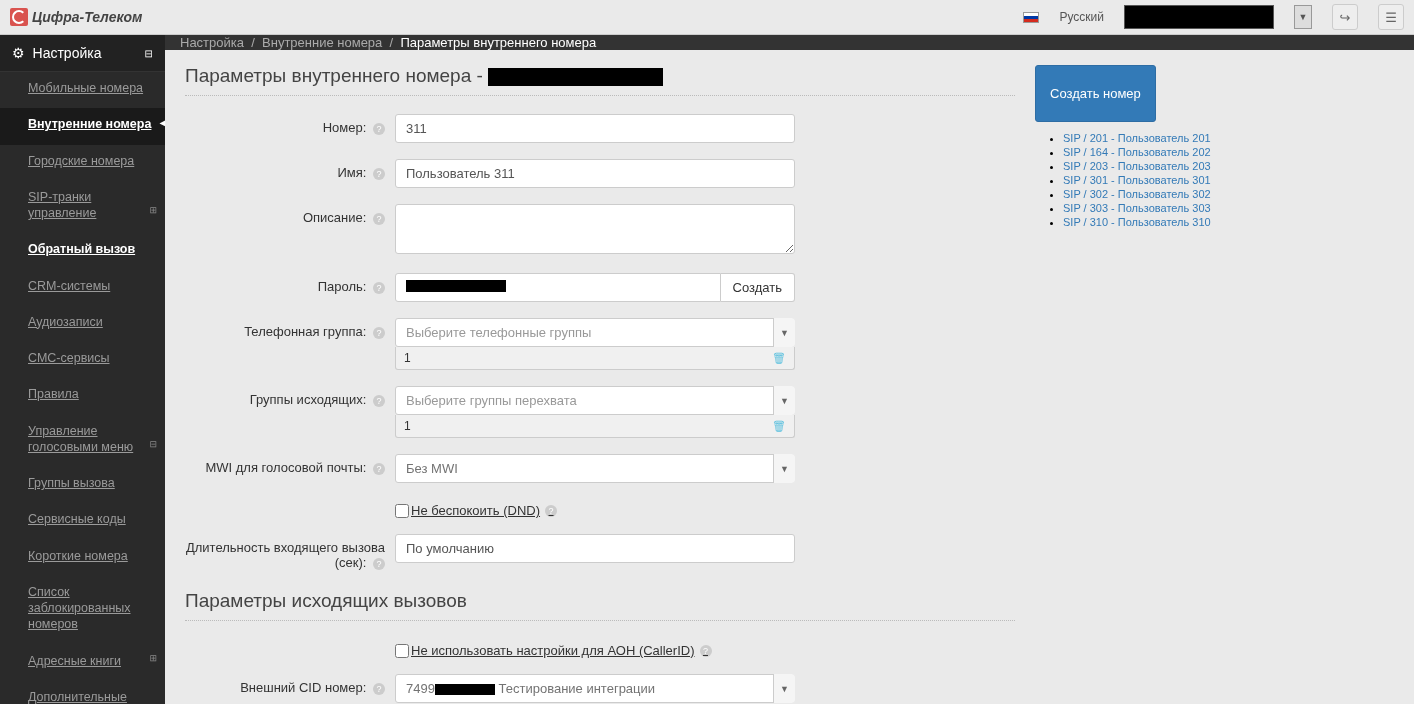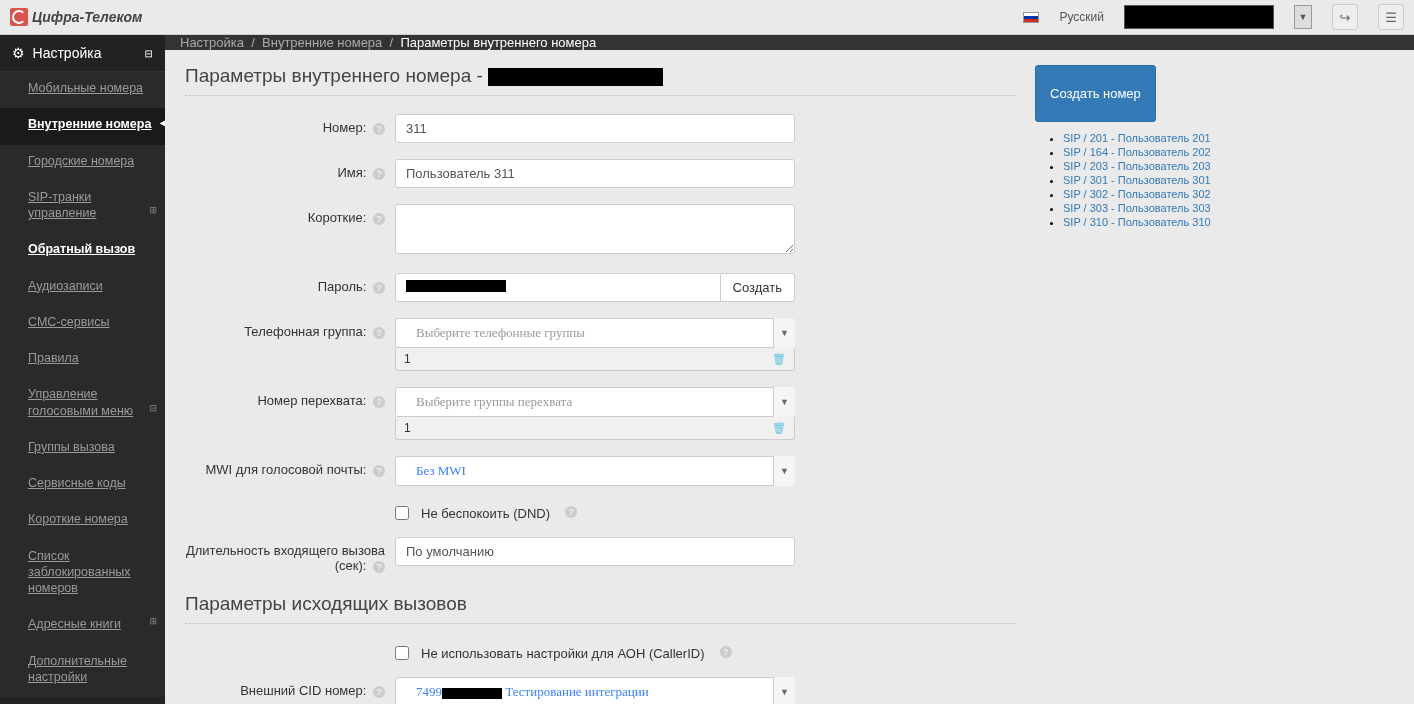--- a/index.html
+++ b/index.html
@@ -40,26 +40,26 @@
 .form-field { flex: 1; max-width: 400px; }
 .form-control { width: 100%; padding: 6px 10px; border: 1px solid #ccc; border-radius: 3px; font-size: 13px; background: #fff; color: #555; }
 .form-control[readonly] { background: #f0f0f0; }
 textarea.form-control { height: 50px; resize: both; }
 .input-group { display: flex; }
 .input-group .form-control { border-radius: 3px 0 0 3px; }
 .input-group-btn { padding: 6px 12px; border: 1px solid #ccc; border-left: none; background: #fff; border-radius: 0 3px 3px 0; cursor: pointer; font-size: 13px; display: flex; align-items: center; }
 .redact-login { display: inline-block; width: 52px; height: 12px; background: #000; }
 .redact-pass { display: inline-block; width: 100px; height: 12px; background: #000; }
 .select-wrap { position: relative; }
-.select-display { width: 100%; padding: 6px 20px; border: 1px solid #ccc; border-radius: 3px; background: #fff; font-size: 13px; color: #999; font-family: Liberation Serif, serif; }
-.select-display.hasval { color: #3b82f6; }
+.select-display { width: 100%; padding: 6px 10px; border: 1px solid #ccc; border-radius: 3px; background: #fff; font-size: 13px; color: #999; }
+.select-display.hasval { color: #737373; }
 .select-caret { position: absolute; right: 0; top: 0; width: 22px; height: 100%; border-left: 1px solid #ccc; background: #f5f5f5; display: flex; align-items: center; justify-content: center; font-size: 9px; color: #666; border-radius: 0 3px 3px 0; }
 .tag-row { background: #f0f0f0; border: 1px solid #ccc; border-top: none; padding: 4px 8px; font-size: 12px; display: flex; justify-content: space-between; align-items: center; border-radius: 0 0 3px 3px; }
 .trash { color: #5bc0de; cursor: pointer; font-size: 11px; }
-.checkbox-row { display: flex; gap: 12px; padding-top: 4px; }
+.checkbox-row { display: flex; align-items: center; gap: 2px; padding-top: 4px; text-decoration: underline; }
 .checkbox-row input { width: 14px; height: 14px; }
 .btn-primary { background: #337ab7; color: #fff; border: 1px solid #2e6da4; padding: 20px 14px; border-radius: 3px; font-size: 13px; cursor: pointer; }
 .siplist { list-style: disc; padding-left: 28px; margin-top: 10px; }
 .siplist li { color: #000; margin-bottom: 2px; font-size: 11px; }
 .siplist a { color: #337ab7; text-decoration: none; }
 .cog::before { content: '⚙'; }
 .bars::before { content: '☰'; }
 .logout::before { content: '↪'; }
 .shuffle::before { content: '⤨'; }
 .chart-icon::before { content: '▮▯▮'; font-size: 9px; letter-spacing: -1px; }
@@ -87,20 +87,21 @@
     <span class="cog"></span>
     <span>Настройка</span>
     <span class="chevron">⊟</span>
   </div>
   <ul>
     <li><span>Мобильные номера</span></li>
     <li class="active"><span>Внутренние номера</span></li>
     <li><span>Городские номера</span></li>
     <li><span>SIP-транки управление</span><span class="exp">⊞</span></li>
     <li class="highlight"><span>Обратный вызов</span></li>
+    <li><span>CRM-системы</span></li>
     <li><span>Аудиозаписи</span></li>
     <li><span>СМС-сервисы</span></li>
     <li><span>Правила</span></li>
     <li><span>Управление голосовыми меню</span><span class="exp">⊟</span></li>
     <li><span>Группы вызова</span></li>
     <li><span>Сервисные коды</span></li>
     <li><span>Короткие номера</span></li>
     <li><span>Список заблокированных номеров</span></li>
     <li><span>Адресные книги</span><span class="exp">⊞</span></li>
     <li><span>Дополнительные настройки</span></li>
@@ -130,21 +131,21 @@
       <div class="form-label"><span>Номер:</span> <span class="help-icon">?</span></div>
       <div class="form-field"><input class="form-control" value="311" style=""></div>
     </div>
 
     <div class="form-row">
       <div class="form-label"><span>Имя:</span> <span class="help-icon">?</span></div>
       <div class="form-field"><input class="form-control" value="Пользователь 311" style=""></div>
     </div>
 
     <div class="form-row">
-      <div class="form-label"><span>Короткие:</span> <span class="help-icon">?</span></div>
+      <div class="form-label"><span>Описание:</span> <span class="help-icon">?</span></div>
       <div class="form-field"><textarea class="form-control" style=""></textarea></div>
     </div>
 
 
     <div class="form-row">
       <div class="form-label"><span>Пароль:</span> <span class="help-icon">?</span></div>
       <div class="form-field">
         <div class="input-group">
           <div class="form-control"><span class="redact-pass"></span></div>
           <div class="input-group-btn">Создать</div>
@@ -160,21 +161,21 @@
           <div class="select-caret">▼</div>
         </div>
         <div class="tag-row">
           <span>1</span>
           <span class="trash">🗑</span>
         </div>
       </div>
     </div>
 
     <div class="form-row">
-      <div class="form-label"><span>Номер перехвата:</span> <span class="help-icon">?</span></div>
+      <div class="form-label"><span>Группы исходящих:</span> <span class="help-icon">?</span></div>
       <div class="form-field">
         <div class="select-wrap">
           <div class="select-display">Выберите группы перехвата</div>
           <div class="select-caret">▼</div>
         </div>
         <div class="tag-row">
           <span>1</span>
           <span class="trash">🗑</span>
         </div>
       </div>

